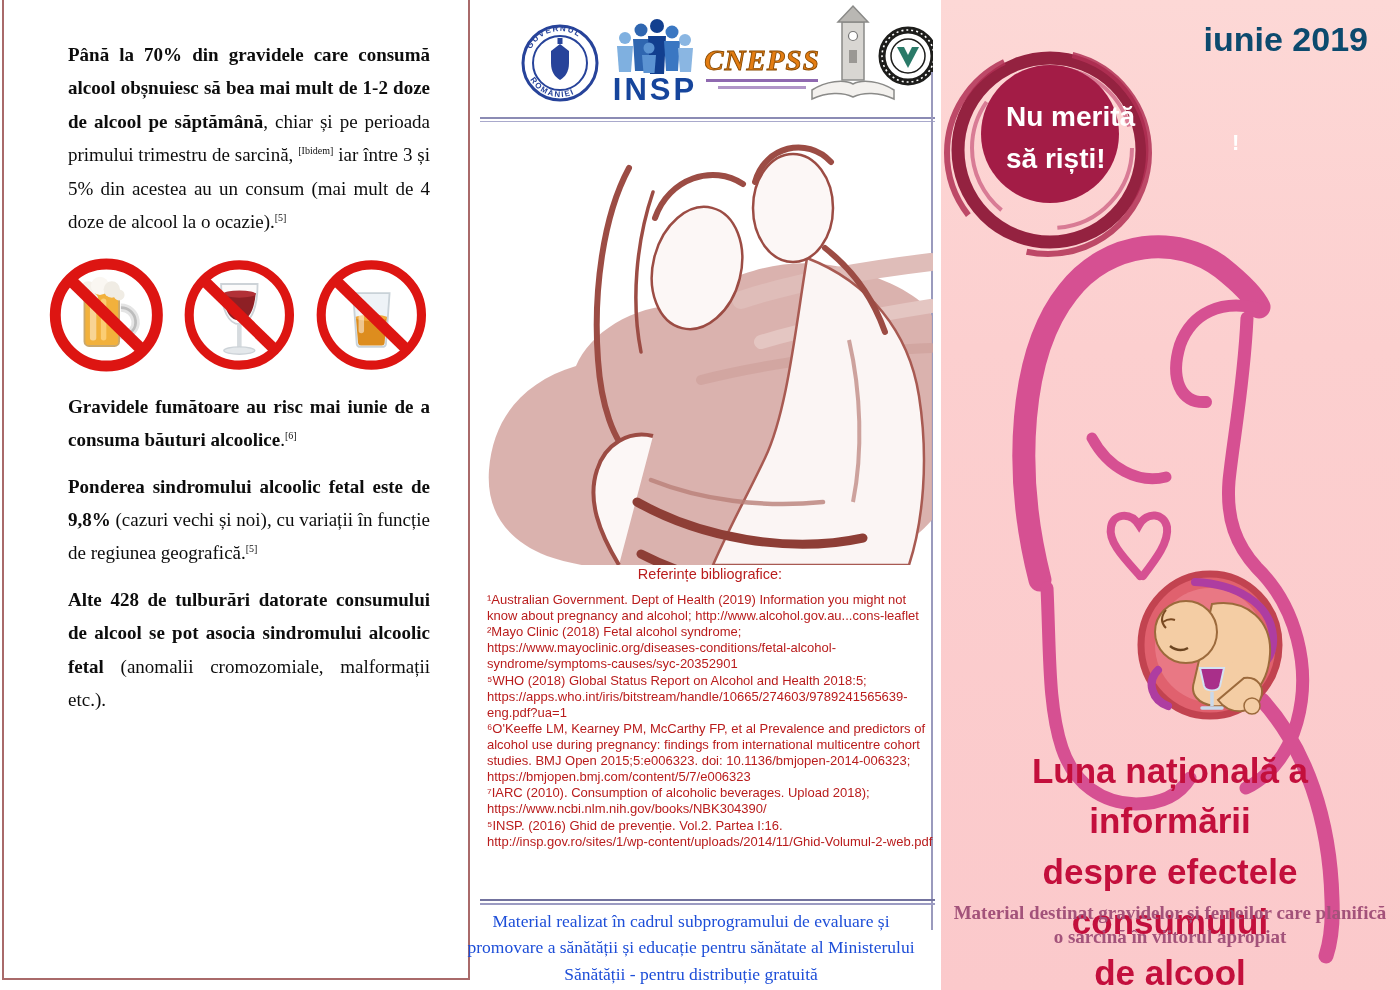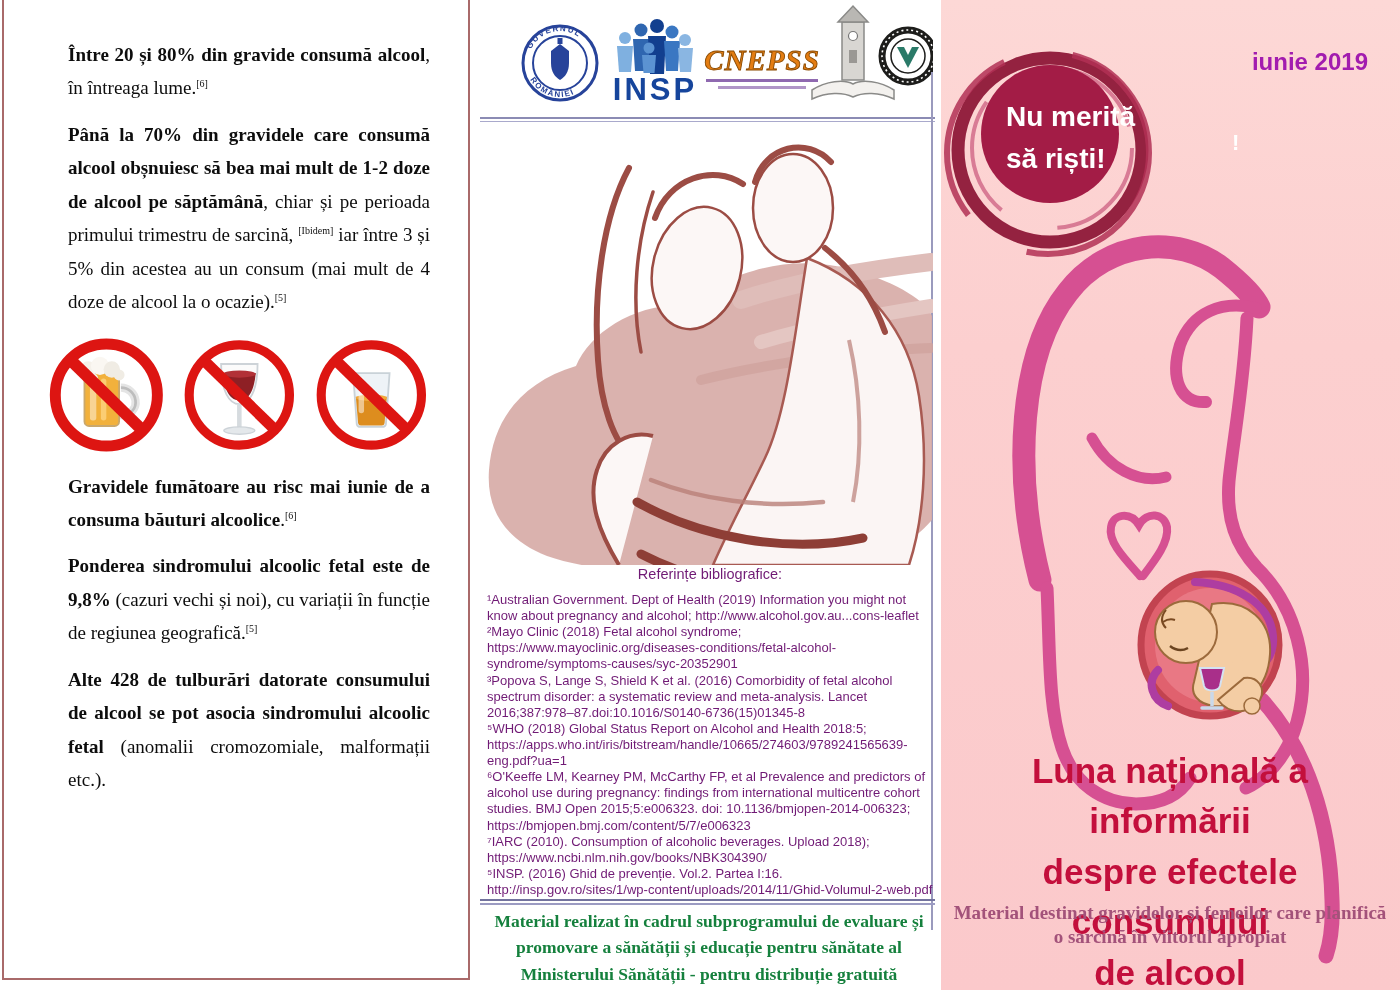--- a/index.html
+++ b/index.html
@@ -18,49 +18,48 @@
 
   
   .mid-header{position:absolute;left:480px;top:0;width:453px;height:117px;background:#fff;}
   .mid-rule-top{position:absolute;left:480px;top:117px;width:455px;height:5px;
      border-top:2px solid #8b8bb4;border-bottom:1px solid #a9a9cc;box-sizing:border-box;}
   .mid-rule-bottom{position:absolute;left:480px;top:899px;width:455px;height:6px;
      border-top:2px solid #73739e;border-bottom:2px solid #9b9bc2;box-sizing:border-box;}
   .mid-vline{position:absolute;left:931px;top:72px;width:2px;height:858px;background:#9a9abd;}
   .mid-illustration{position:absolute;left:481px;top:122px;width:452px;height:443px;}
   .refs{position:absolute;left:487px;top:566px;width:446px;
-        font-family:"Liberation Sans",sans-serif;font-size:13px;line-height:1.24;color:#701a75;}
+        font-family:"Liberation Sans",sans-serif;font-size:13px;line-height:1.24;color:#b91c1c;}
   .refs-title{text-align:center;font-size:14.5px;margin-bottom:8px;}
-  .mid-footer{position:absolute;left:483px;top:908px;width:452px;text-align:center;
-      font-size:17.5px;line-height:1.5;color:#15803d;font-weight:bold;}
+  .mid-footer{position:absolute;left:465px;top:908px;width:452px;text-align:center;
+      font-size:17.5px;line-height:1.5;color:#1d4ed8;}
 
   
   .pink-panel{position:absolute;left:941px;top:0;width:459px;height:990px;
       background:linear-gradient(180deg,#fdd8d6 0%,#fccfcf 35%,#fbc9cb 100%);}
   .date-label{position:absolute;right:32px;top:20px;font-family:"Liberation Sans",sans-serif;
-      font-weight:700;font-size:24px;color:#a21caf;margin-top:28px;}
+      font-weight:700;font-size:34px;color:#0c4a6e;}
   .stamp-svg{position:absolute;left:940px;top:20px;}
   .lone-exclaim{position:absolute;left:1232px;top:130px;color:#fff;
       font-family:"Liberation Sans",sans-serif;font-size:22px;font-weight:700;}
   .mother-svg{position:absolute;left:945px;top:210px;z-index:1;}
   .pink-title{position:absolute;left:950px;top:746px;width:440px;z-index:2;text-align:center;
       font-family:"Liberation Sans",sans-serif;font-weight:700;font-size:35px;
       line-height:1.44;color:#c30f3c;}
   .pink-subtitle{position:absolute;left:952px;top:901px;width:436px;z-index:2;text-align:center;
       font-size:19px;line-height:1.27;color:#a3527a;font-weight:bold;}
 </style>
 </head>
 <body>
 
 <div class="page">
 
   <div class="left-panel">
     <div class="left-text">
       <div>
-          <p><span class="b">Între 20 și 80% din gravide consumă alcool</span><span>, în întreaga lume.</span><sup>[6]</sup></p>
           <p><span class="b">Până la 70% din gravidele care consumă alcool obșnuiesc să bea mai mult de 1-2 doze de alcool pe săptămână</span><span>, chiar și pe perioada primului trimestru de sarcină, </span><sup>[Ibidem]</sup><span> iar între 3 și 5% din acestea au un consum (mai mult de 4 doze de alcool la o ocazie).</span><sup>[5]</sup></p>
         </div>
 
       <div class="no-icons-row">
 
         <svg width="126" height="126" viewBox="0 0 128 128">
           <g>
             <path d="M80,56 a16,16 0 0 1 16,14 a14,14 0 0 1 -14,16 l-6,0" fill="none" stroke="#e4e4e4" stroke-width="9"></path>
             <path d="M80,56 a16,16 0 0 1 16,14 a14,14 0 0 1 -14,16 l-6,0" fill="none" stroke="#bdbdbd" stroke-width="3"></path>
             <rect x="40" y="40" width="38" height="58" rx="5" fill="#f2b13c" stroke="#caa86c" stroke-width="2"></rect>
@@ -196,21 +195,20 @@
     <path d="M636,502 C700,538 788,554 862,538" stroke="#8e3e36" stroke-width="9" fill="none" stroke-linecap="round"></path>
     <path d="M640,554 C710,590 800,600 868,582" stroke="#8e3e36" stroke-width="9" fill="none" stroke-linecap="round"></path>
     <path d="M650,480 C700,500 760,508 822,502" stroke="#b97f78" stroke-width="4.5" fill="none" stroke-linecap="round" opacity="0.8"></path>
   </svg>
 
   <div class="refs">
     <div class="refs-title">Referințe bibliografice:</div>
     <div>
         <div>¹Australian Government. Dept of Health (2019) Information you might not know about pregnancy and alcohol;  http://www.alcohol.gov.au...cons-leaflet</div>
         <div>²Mayo Clinic (2018) Fetal alcohol syndrome; https://www.mayoclinic.org/diseases-conditions/fetal-alcohol-syndrome/symptoms-causes/syc-20352901</div>
-        <div>³Popova S, Lange S, Shield K et al. (2016) Comorbidity of fetal alcohol spectrum disorder: a systematic review and meta-analysis. Lancet 2016;387:978–87.doi:10.1016/S0140-6736(15)01345-8</div>
         <div>⁵WHO (2018) Global Status Report on Alcohol and Health 2018:5; https://apps.who.int/iris/bitstream/handle/10665/274603/9789241565639-eng.pdf?ua=1</div>
         <div>⁶O'Keeffe LM, Kearney PM, McCarthy FP, et al Prevalence and predictors of alcohol use during pregnancy: findings from international multicentre cohort studies. BMJ Open 2015;5:e006323. doi: 10.1136/bmjopen-2014-006323; https://bmjopen.bmj.com/content/5/7/e006323</div>
         <div>⁷IARC (2010). Consumption of alcoholic beverages. Upload 2018); https://www.ncbi.nlm.nih.gov/books/NBK304390/</div>
         <div>⁵INSP. (2016) Ghid de prevenție. Vol.2. Partea I:16. http://insp.gov.ro/sites/1/wp-content/uploads/2014/11/Ghid-Volumul-2-web.pdf</div>
       </div>
   </div>
 
   <div class="mid-rule-bottom"></div>
   <div class="mid-footer">Material realizat în cadrul subprogramului de evaluare și promovare a sănătății și educație pentru sănătate al Ministerului Sănătății - pentru distribuție gratuită</div>
 

